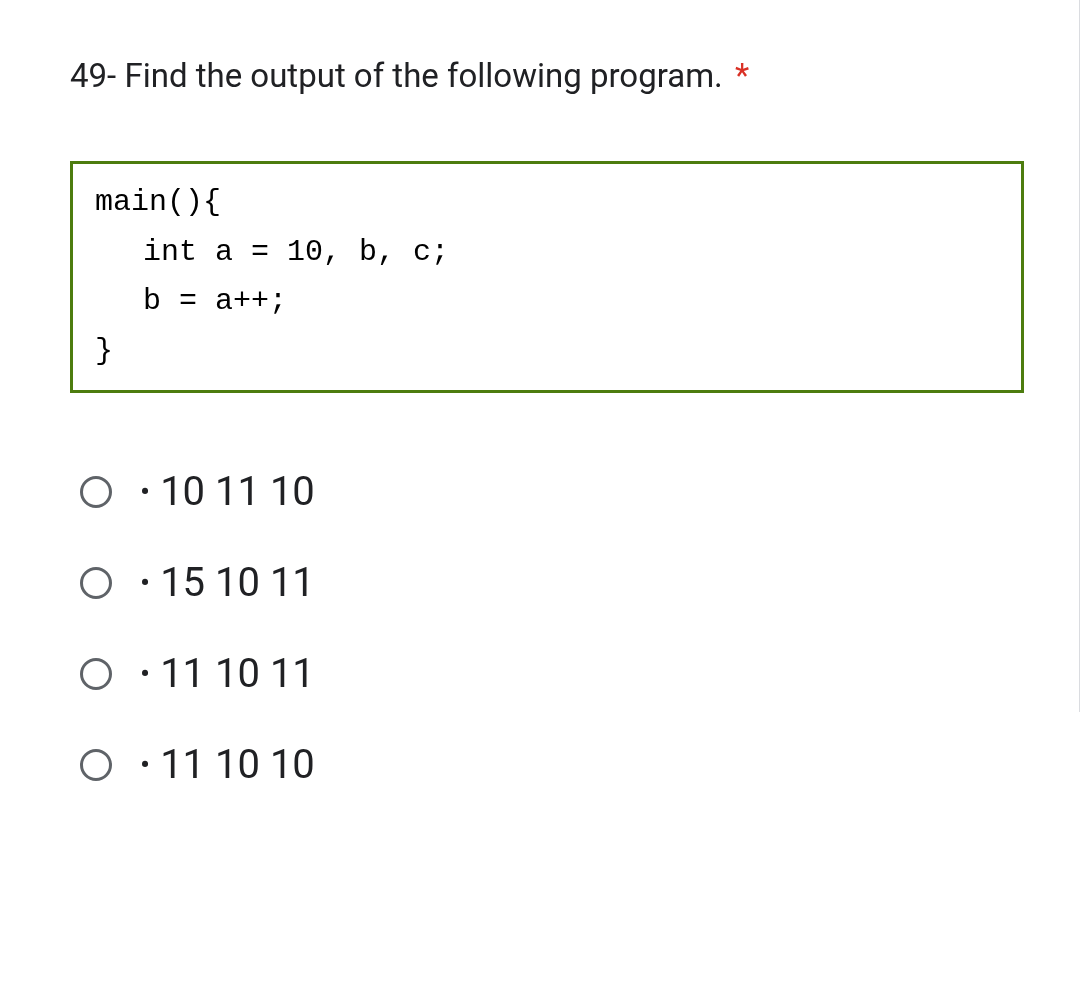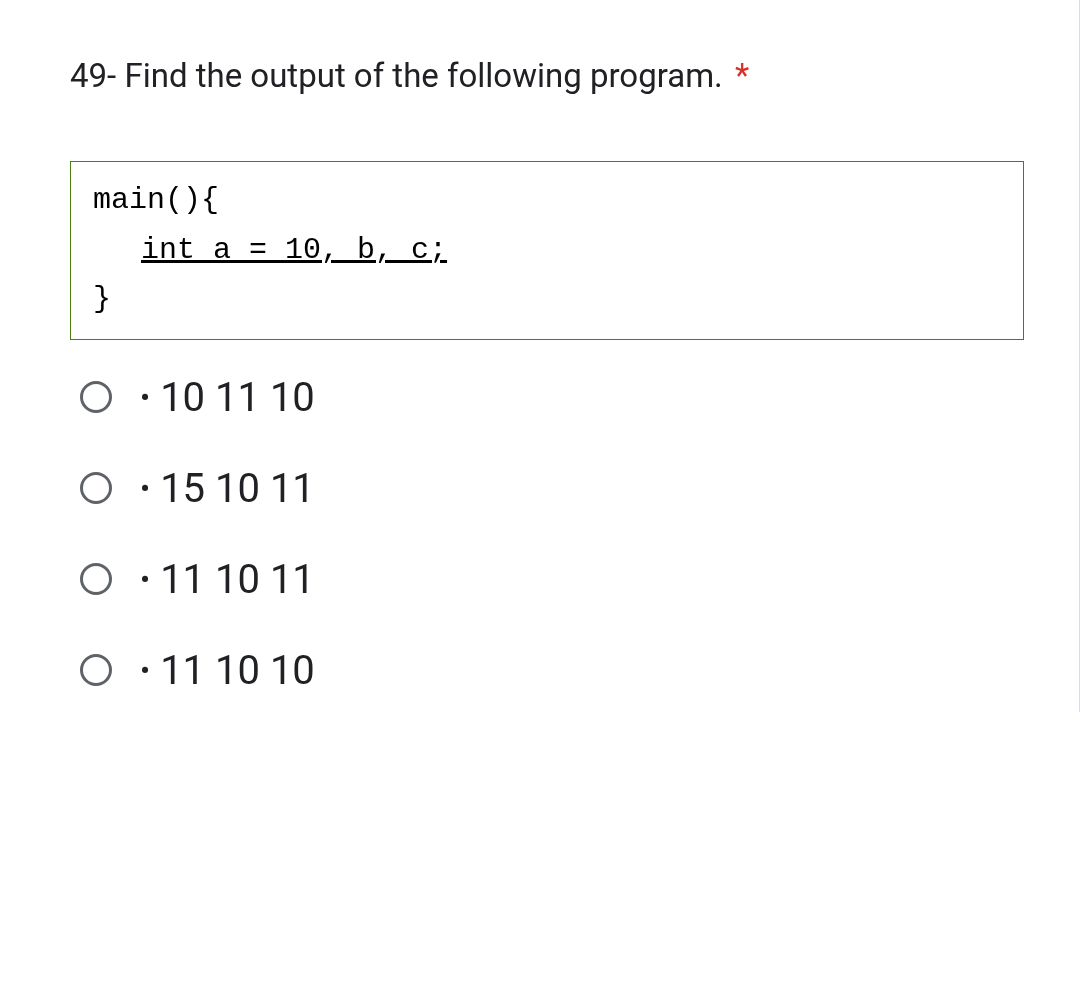--- a/index.html
+++ b/index.html
@@ -24,31 +24,30 @@
     color: #202124;
     line-height: 1.55;
     margin: 0 0 60px 0;
     font-weight: 400;
   }
   .required-asterisk {
     color: #d93025;
     margin-left: 4px;
   }
   .code-block {
-    border: 1px solid #4d7c0f;
+    border: 3px solid #4d7c0f;
     padding: 14px 20px 14px 22px;
-    margin-bottom: 34px;
+    margin-bottom: 75px;
     font-family: "Consolas", "Courier New", monospace;
     font-size: 30px;
     line-height: 1.65;
     color: #000;
   }
   .code-block .indent {
     margin-left: 48px;
-    text-decoration: underline;
   }
   .options {
     padding-left: 10px;
   }
   .option {
     display: flex;
     align-items: center;
     margin-bottom: 44px;
     cursor: pointer;
   }
@@ -77,20 +76,21 @@
 
   <div class="question-title">
     <span>49-</span>
     <span>Find the output of the following program.</span>
     <span class="required-asterisk">*</span>
   </div>
 
   <div class="code-block">
     <div>main(){</div>
     <div class="indent">int a = 10, b, c;</div>
+    <div class="indent">b   = a++;</div>
     <div>}</div>
   </div>
 
   <div class="options">
 
     <div class="option">
       <div class="radio-circle"></div>
       <span class="option-bullet">•</span>
       <span class="option-text">10 11 10</span>
     </div>

